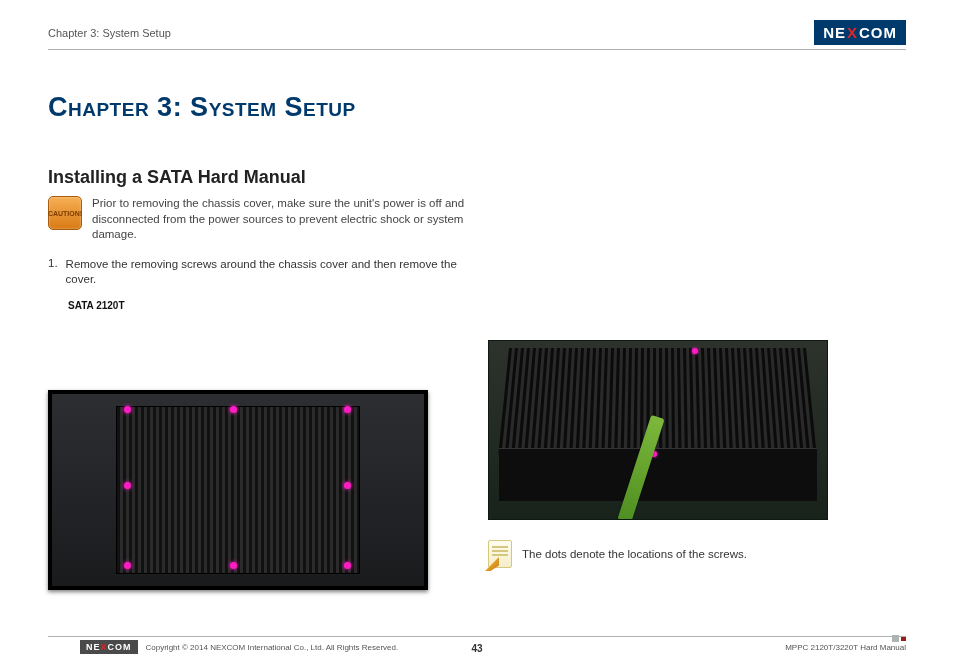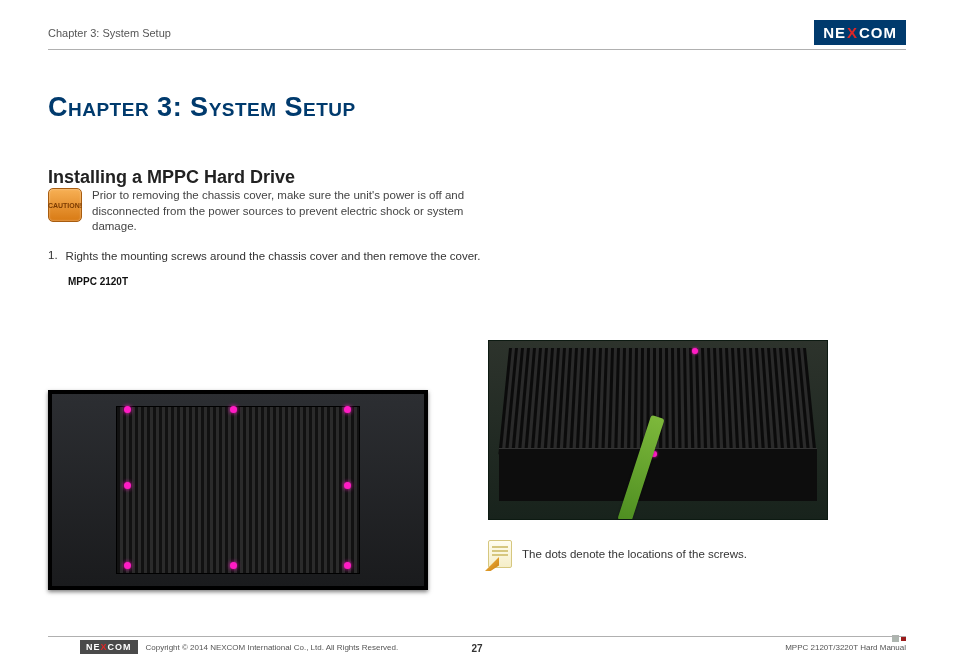--- a/index.html
+++ b/index.html
@@ -54,20 +54,21 @@
     margin-top: 44px;
     font-size: 18px;
     font-weight: 700;
     color: #222;
   }
   
   .caution-block {
     display: flex;
     align-items: flex-start;
     gap: 10px;
+    margin-top: 8px;
     max-width: 420px;
   }
   .caution-icon {
     width: 34px; height: 34px;
     flex: 0 0 34px;
     border-radius: 5px;
     background: linear-gradient(#f7b055,#d87a14);
     border: 1px solid #a85c0f;
     display:flex;align-items:center;justify-content:center;
     color:#7a3a00;font-size:7px;font-weight:bold;
@@ -214,33 +215,33 @@
     <div class="header-title">Chapter 3: System Setup</div>
     <div class="logo">
       <span>NE</span>
         <span class="x">X</span>
         <span>COM</span>
     </div>
   </div>
 
   <h1 class="chapter-title">Chapter 3: System Setup</h1>
 
-  <h2 class="section-heading">Installing a MPPC Hard Drive</h2>
+  <h2 class="section-heading">Installing a SATA Hard Manual</h2>
 
   <div class="caution-block">
     <div class="caution-icon">CAUTION!</div>
     <div class="caution-text">Prior to removing the chassis cover, make sure the unit's power is off and disconnected from the power sources to prevent electric shock or system damage.</div>
   </div>
 
   <div class="step-row">
     <div class="step-num">1.</div>
-    <div class="step-text">Rights the mounting screws around the chassis cover and then remove the cover.</div>
-  </div>
-
-  <div class="model-label">MPPC 2120T</div>
+    <div class="step-text">Remove the removing screws around the chassis cover and then remove the cover.</div>
+  </div>
+
+  <div class="model-label">SATA 2120T</div>
 
   <div class="figs">
 
     <div class="fig-left">
       <div class="monitor"></div>
       <div class="heatsink"></div>
       <div class="dot" style="left:20%; top:8%;"></div>
       <div class="dot" style="left:48%; top:8%;"></div>
       <div class="dot" style="left:78%; top:8%;"></div>
       <div class="dot" style="left:20%; top:46%;"></div>
@@ -272,14 +273,14 @@
 
   <div class="footer">
     <div class="footer-left">
       <div class="footer-logo">
         <span>NE</span><span class="x">X</span><span>COM</span>
       </div>
       <div class="copyright">Copyright © 2014 NEXCOM International Co., Ltd. All Rights Reserved.</div>
     </div>
     <div class="footer-right">MPPC 2120T/3220T Hard Manual</div>
   </div>
-  <div class="page-num">27</div>
+  <div class="page-num">43</div>
 </div>
 
 </body></html>

